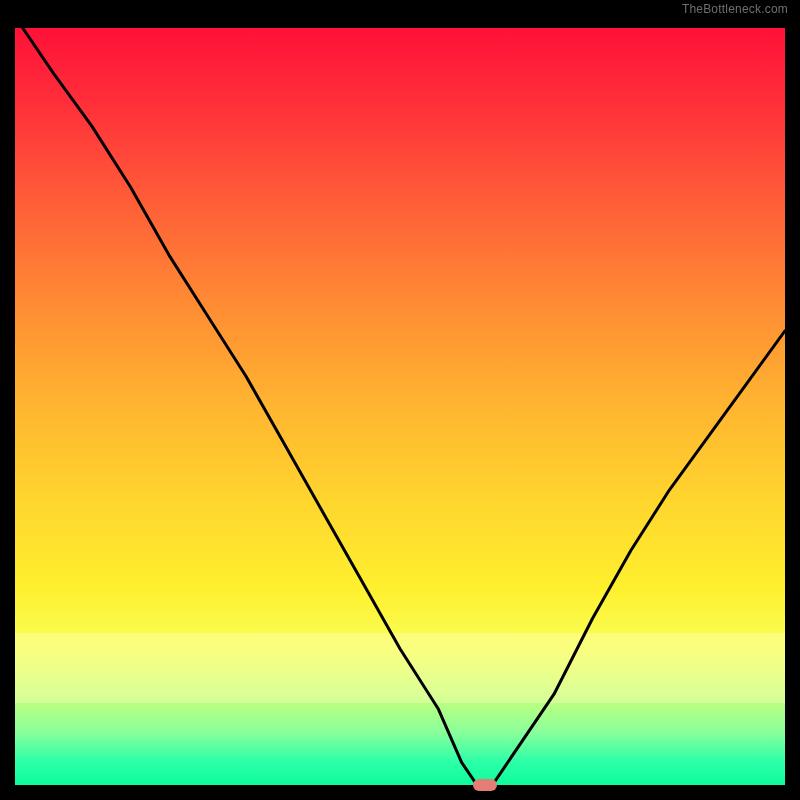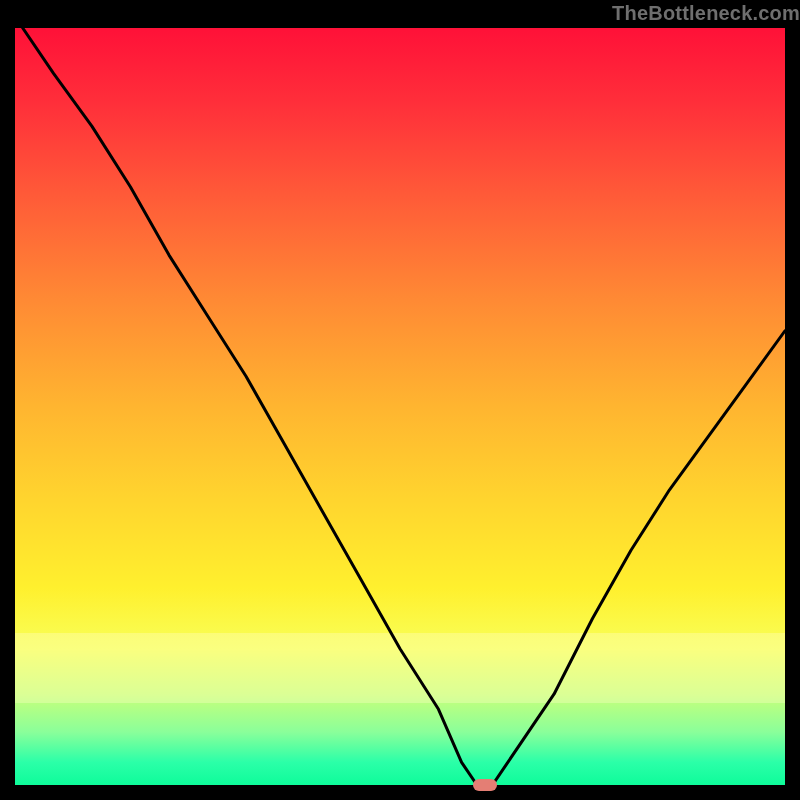--- a/index.html
+++ b/index.html
@@ -13,24 +13,24 @@
   }
   .frame {
     position: relative;
     width: 800px;
     height: 800px;
     background: #000;
   }
   .watermark {
     position: absolute;
     top: 2px;
-    right: 0;
+    right: 12px;
     color: #6f6f6f;
-    font-size: 20px;
-    font-weight: 700;
+    font-size: 12px;
+    font-weight: 400;
     letter-spacing: 0.2px;
     z-index: 10;
   }
   .plot {
     position: absolute;
     left: 15px;
     top: 28px;
     width: 770px;
     height: 757px;
     background: linear-gradient(

